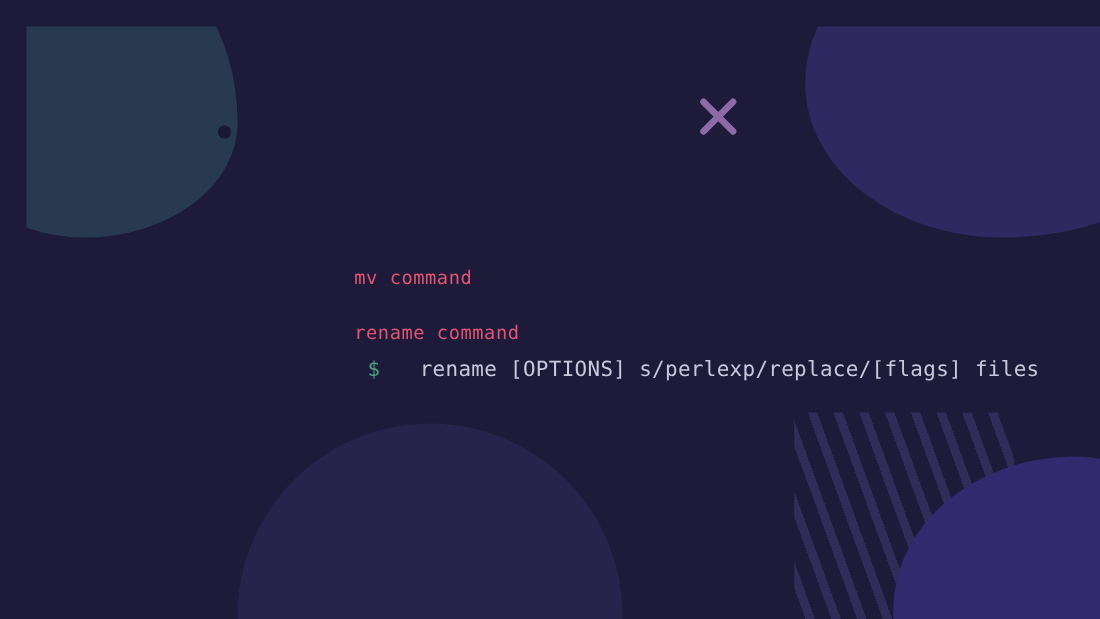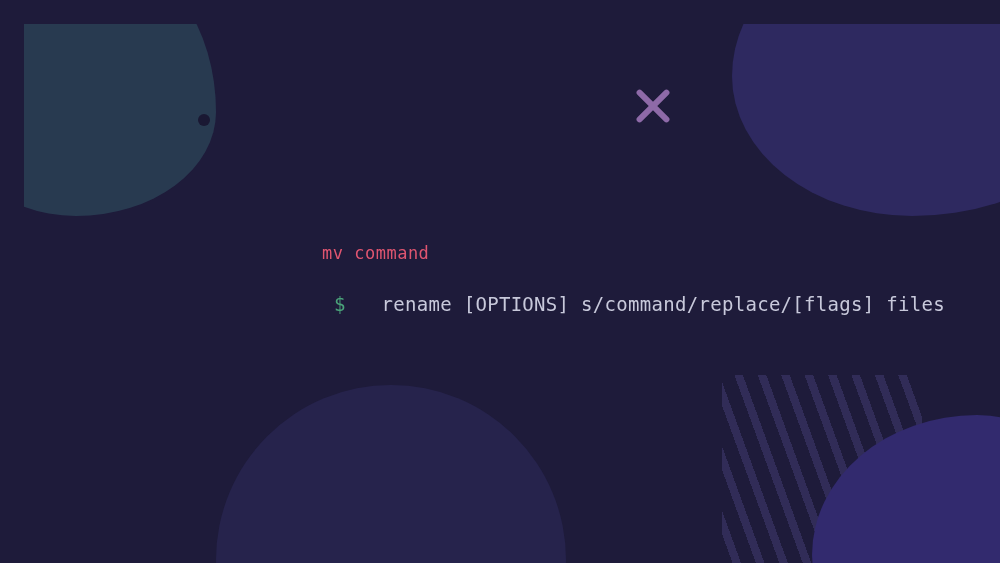--- a/index.html
+++ b/index.html
@@ -138,18 +138,19 @@
 <div class="stripes"></div>
 <div class="blob-bottom-right"></div>
 <div class="cross"></div>
 <div class="dot"></div>
 
 <div class="content">
   <div class="block">
     <div class="label">mv command</div>
   </div>
   <div class="block">
+    <div class="label">rename command</div>
     <div class="command">
       <span class="prompt">$</span>
-      <span> rename [OPTIONS] s/command/replace/[flags] files</span>
+      <span> rename [OPTIONS] s/perlexp/replace/[flags] files</span>
     </div>
   </div>
 </div>
 
 </body></html>

